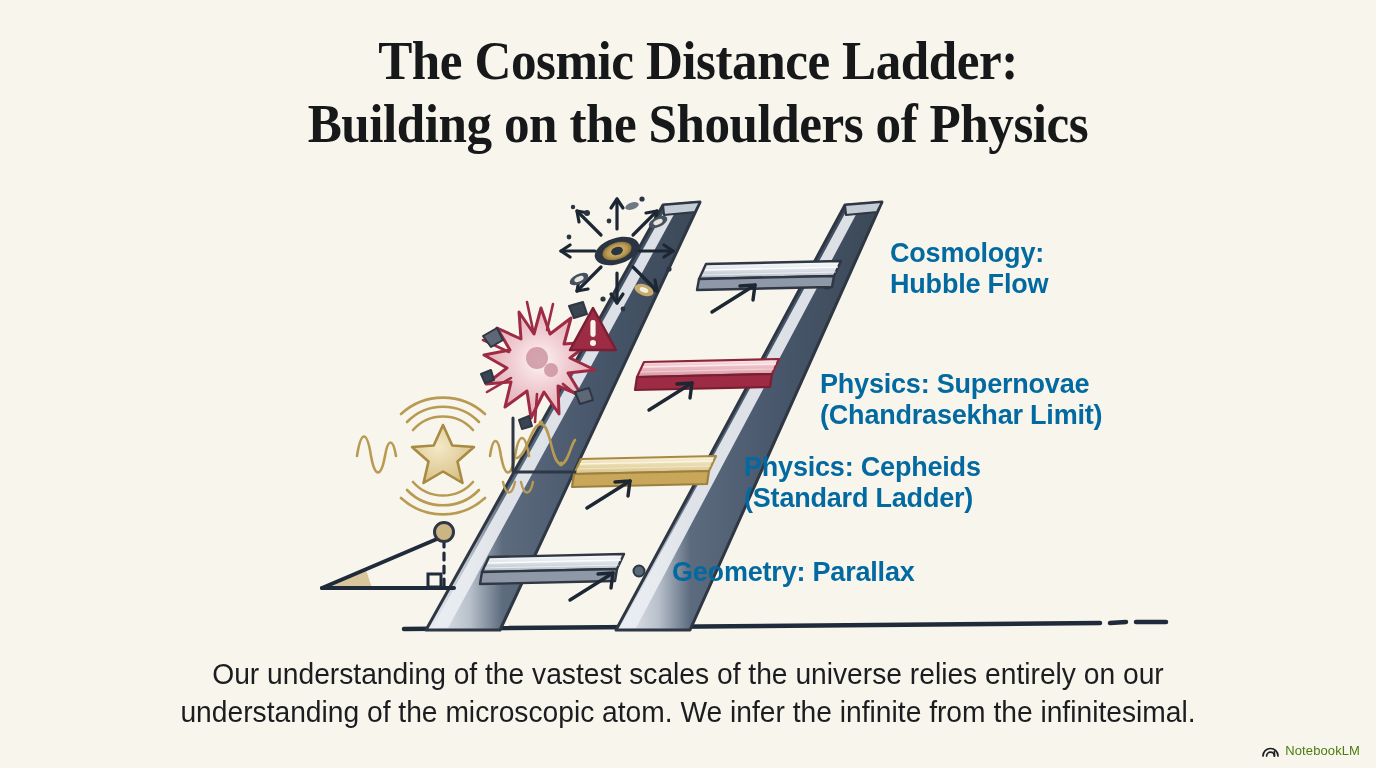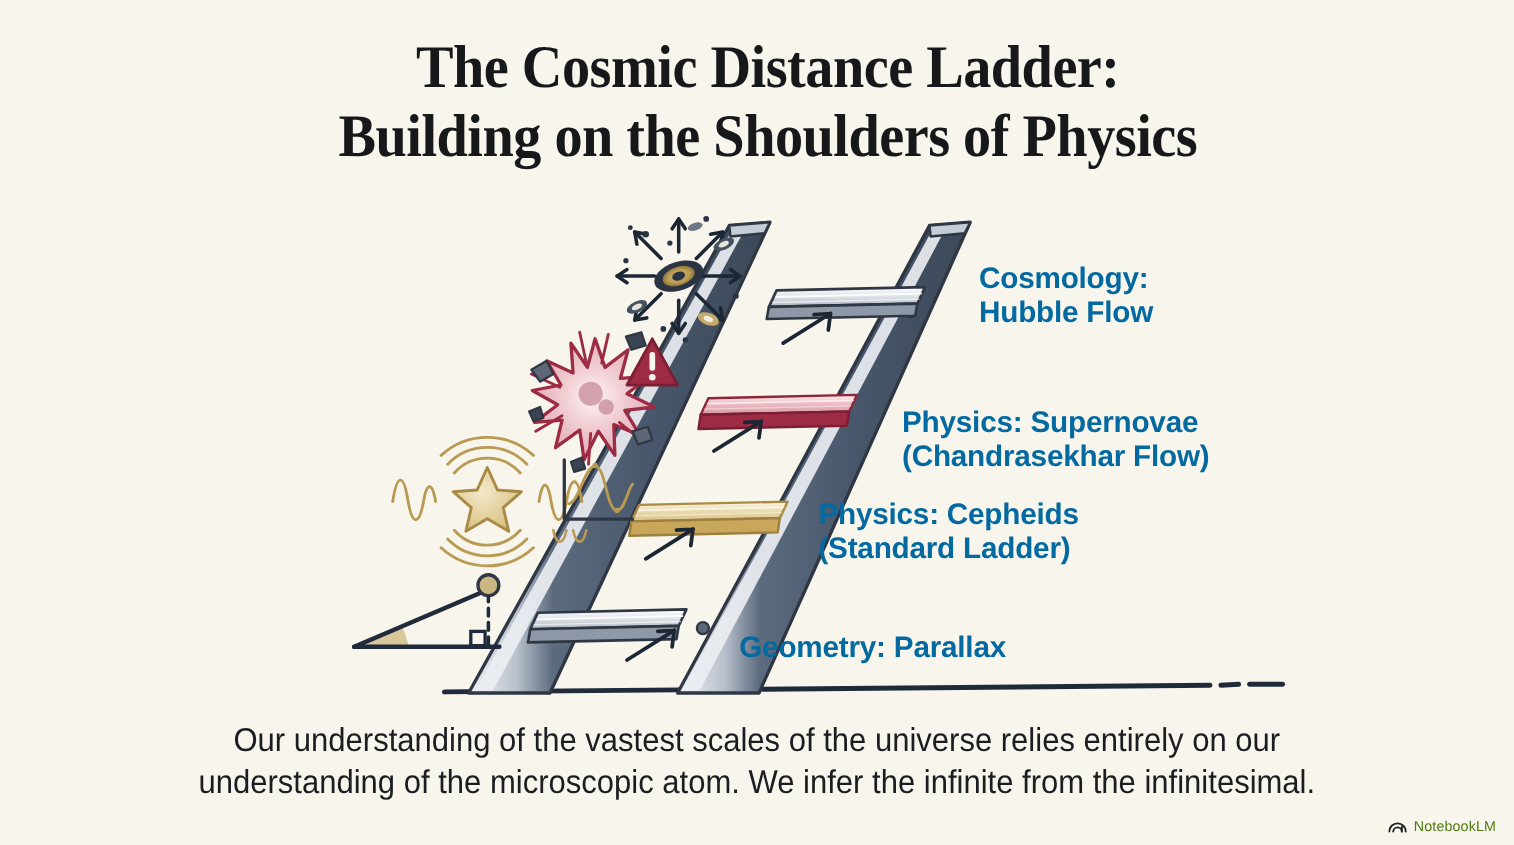--- a/index.html
+++ b/index.html
@@ -52,21 +52,21 @@
     line-height:31px;
     color:#0369a1;
     white-space:nowrap;
     letter-spacing:-0.2px;
   }
   .stage-label .lead { font-weight:700; }
   .stage-label .rest { font-weight:700; }
   #label-cosmology  { left:890px; top:238px; }
   #label-supernovae { left:820px; top:352px;margin-top:17px; }
   #label-cepheids   { left:744px; top:452px; }
-  #label-parallax   { left:672px; top:557px;margin-top:16px; }
+  #label-parallax   { left:672px; top:557px; }
 
   
   #caption {
     position:absolute;
     left:88px; top:655px;
     width:1200px;
     text-align:center;
     font-family:"Liberation Sans", sans-serif;
     font-size:30px;
     line-height:38px;
@@ -359,21 +359,21 @@
     <div>
       <span class="lead">Cosmology:</span><span class="rest"></span>
     </div>
     <div class="rest">Hubble Flow</div>
   </div>
 
   <div class="stage-label" id="label-supernovae">
     <div>
       <span class="lead">Physics:</span><span class="rest"> Supernovae</span>
     </div>
-    <div class="rest">(Chandrasekhar Flow)</div>
+    <div class="rest">(Chandrasekhar Limit)</div>
   </div>
 
   <div class="stage-label" id="label-cepheids">
     <div>
       <span class="lead">Physics:</span><span class="rest"> Cepheids</span>
     </div>
     <div class="rest">(Standard Ladder)</div>
   </div>
 
   <div class="stage-label" id="label-parallax">

